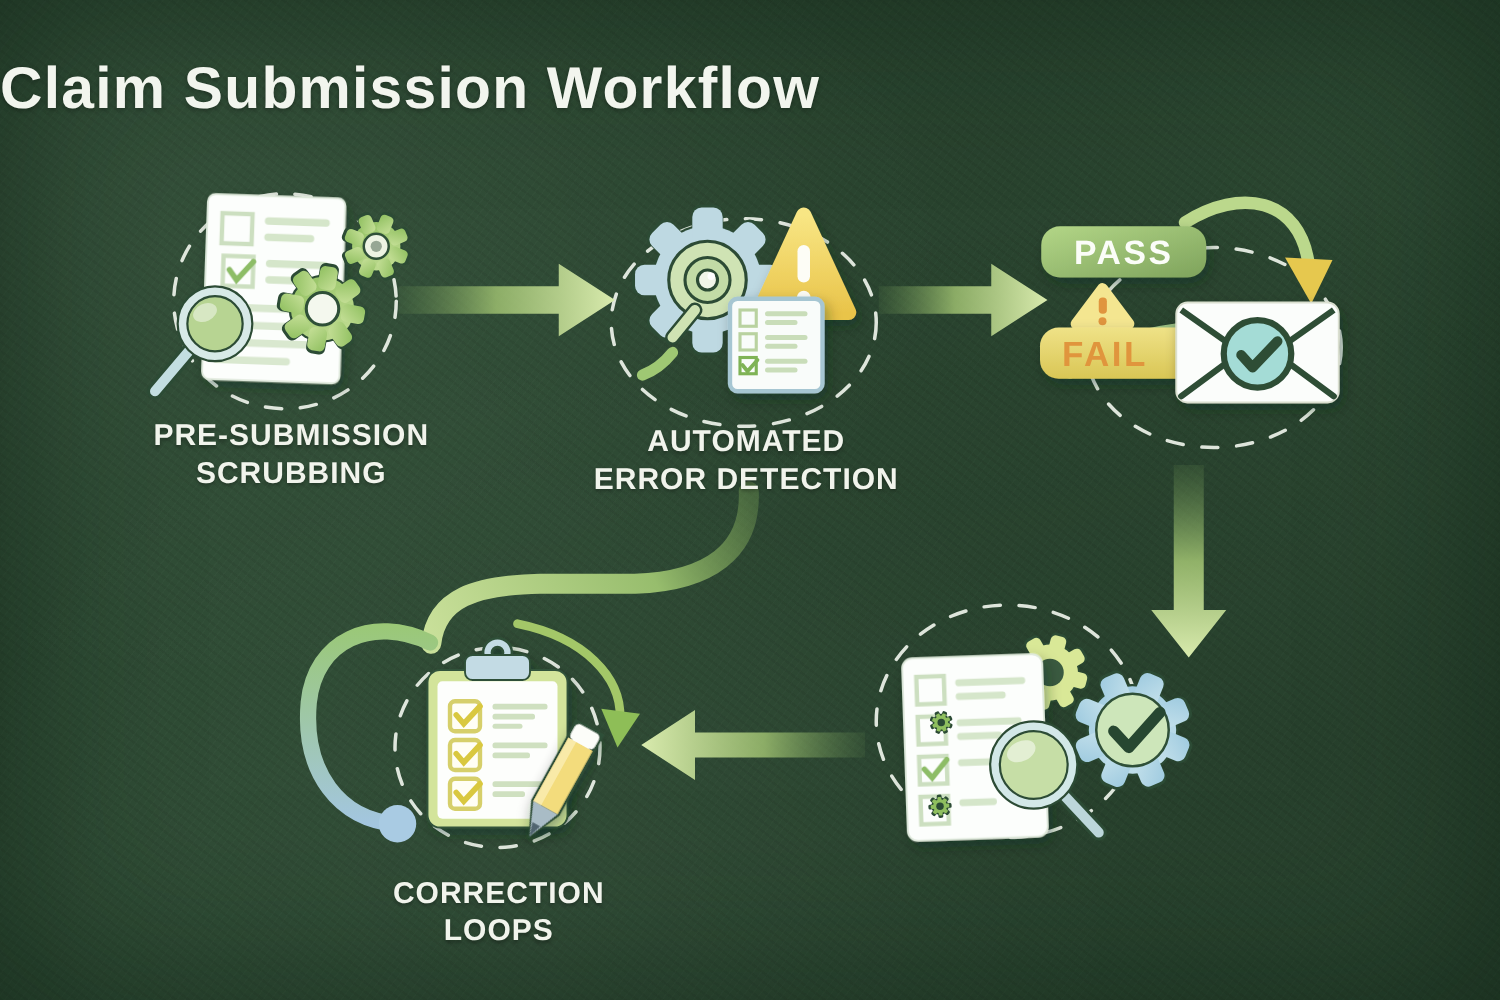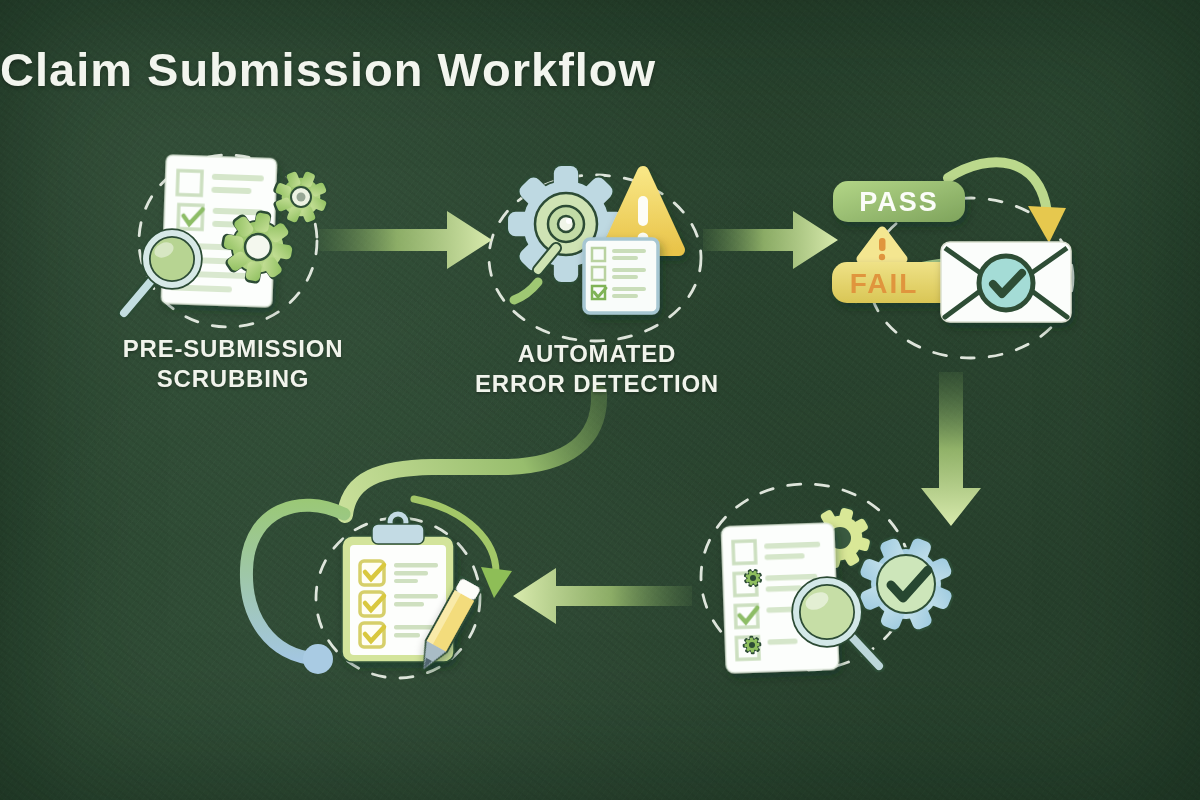--- a/index.html
+++ b/index.html
@@ -300,14 +300,16 @@
       </g>
     </g>
   </svg>
 
   <h1 class="title">Claim Submission Workflow</h1>
 
   <div class="step-label lbl-1">PRE-SUBMISSION
 SCRUBBING</div>
   <div class="step-label lbl-2">AUTOMATED
 ERROR DETECTION</div>
+  <div class="step-label lbl-5">CORRECTION
+LOOPS</div>
 
 </div>
 
 </body></html>

